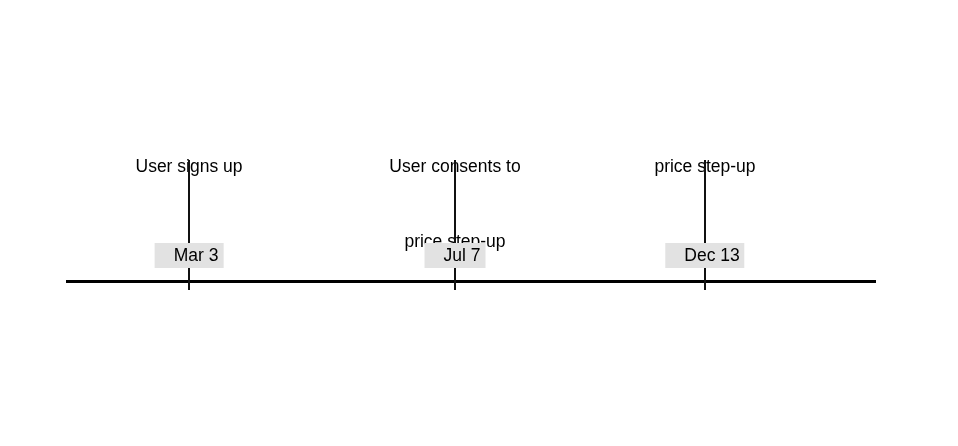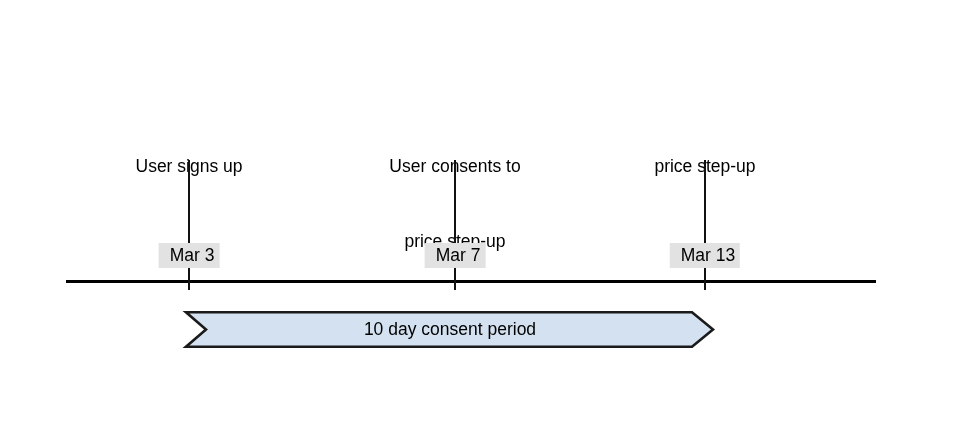--- a/index.html
+++ b/index.html
@@ -62,21 +62,21 @@
   }
   .event-date {
     position: absolute;
     left: 0;
     top: 243px;
     transform: translateX(-50%);
     background: #e2e2e2;
     color: #000000;
     font-size: 17.5px;
     line-height: 23px;
-    padding: 1px 5px 1px 11px;
+    padding: 1px 5px 1px 19px;
     white-space: nowrap;
   }
 
   
   .banner {
     position: absolute;
     left: 186px;
     top: 311px;
     width: 528px;
     height: 37px;
@@ -116,31 +116,25 @@
     <div class="event-tick"></div>
     <div class="event-date">Mar 3</div>
   </div>
 
   <div class="event" style="left:455px;">
     <div class="event-label">
       <span class="event-label-line">User consents to</span>
       <span class="event-label-line">price step-up</span>
     </div>
     <div class="event-tick"></div>
-    <div class="event-date">Mar 7</div>
+    <div class="event-date">Jul 7</div>
   </div>
 
   <div class="event" style="left:705px;">
     <div class="event-label">
       <span class="event-label-line">price step-up</span>
     </div>
     <div class="event-tick"></div>
-    <div class="event-date">Mar 13</div>
+    <div class="event-date">Dec 13</div>
   </div>
 
-  <div class="banner">
-    <svg viewBox="0 0 528 37" preserveAspectRatio="none">
-      <polygon points="0,1.3 506,1.3 527,18.5 506,35.7 0,35.7 20,18.5" fill="#d4e1f0" stroke="#1a1a1a" stroke-width="2.6" stroke-linejoin="miter"></polygon>
-    </svg>
-    <div class="banner-text">10 day consent period</div>
-  </div>
 
 </div>
 
 </body></html>

